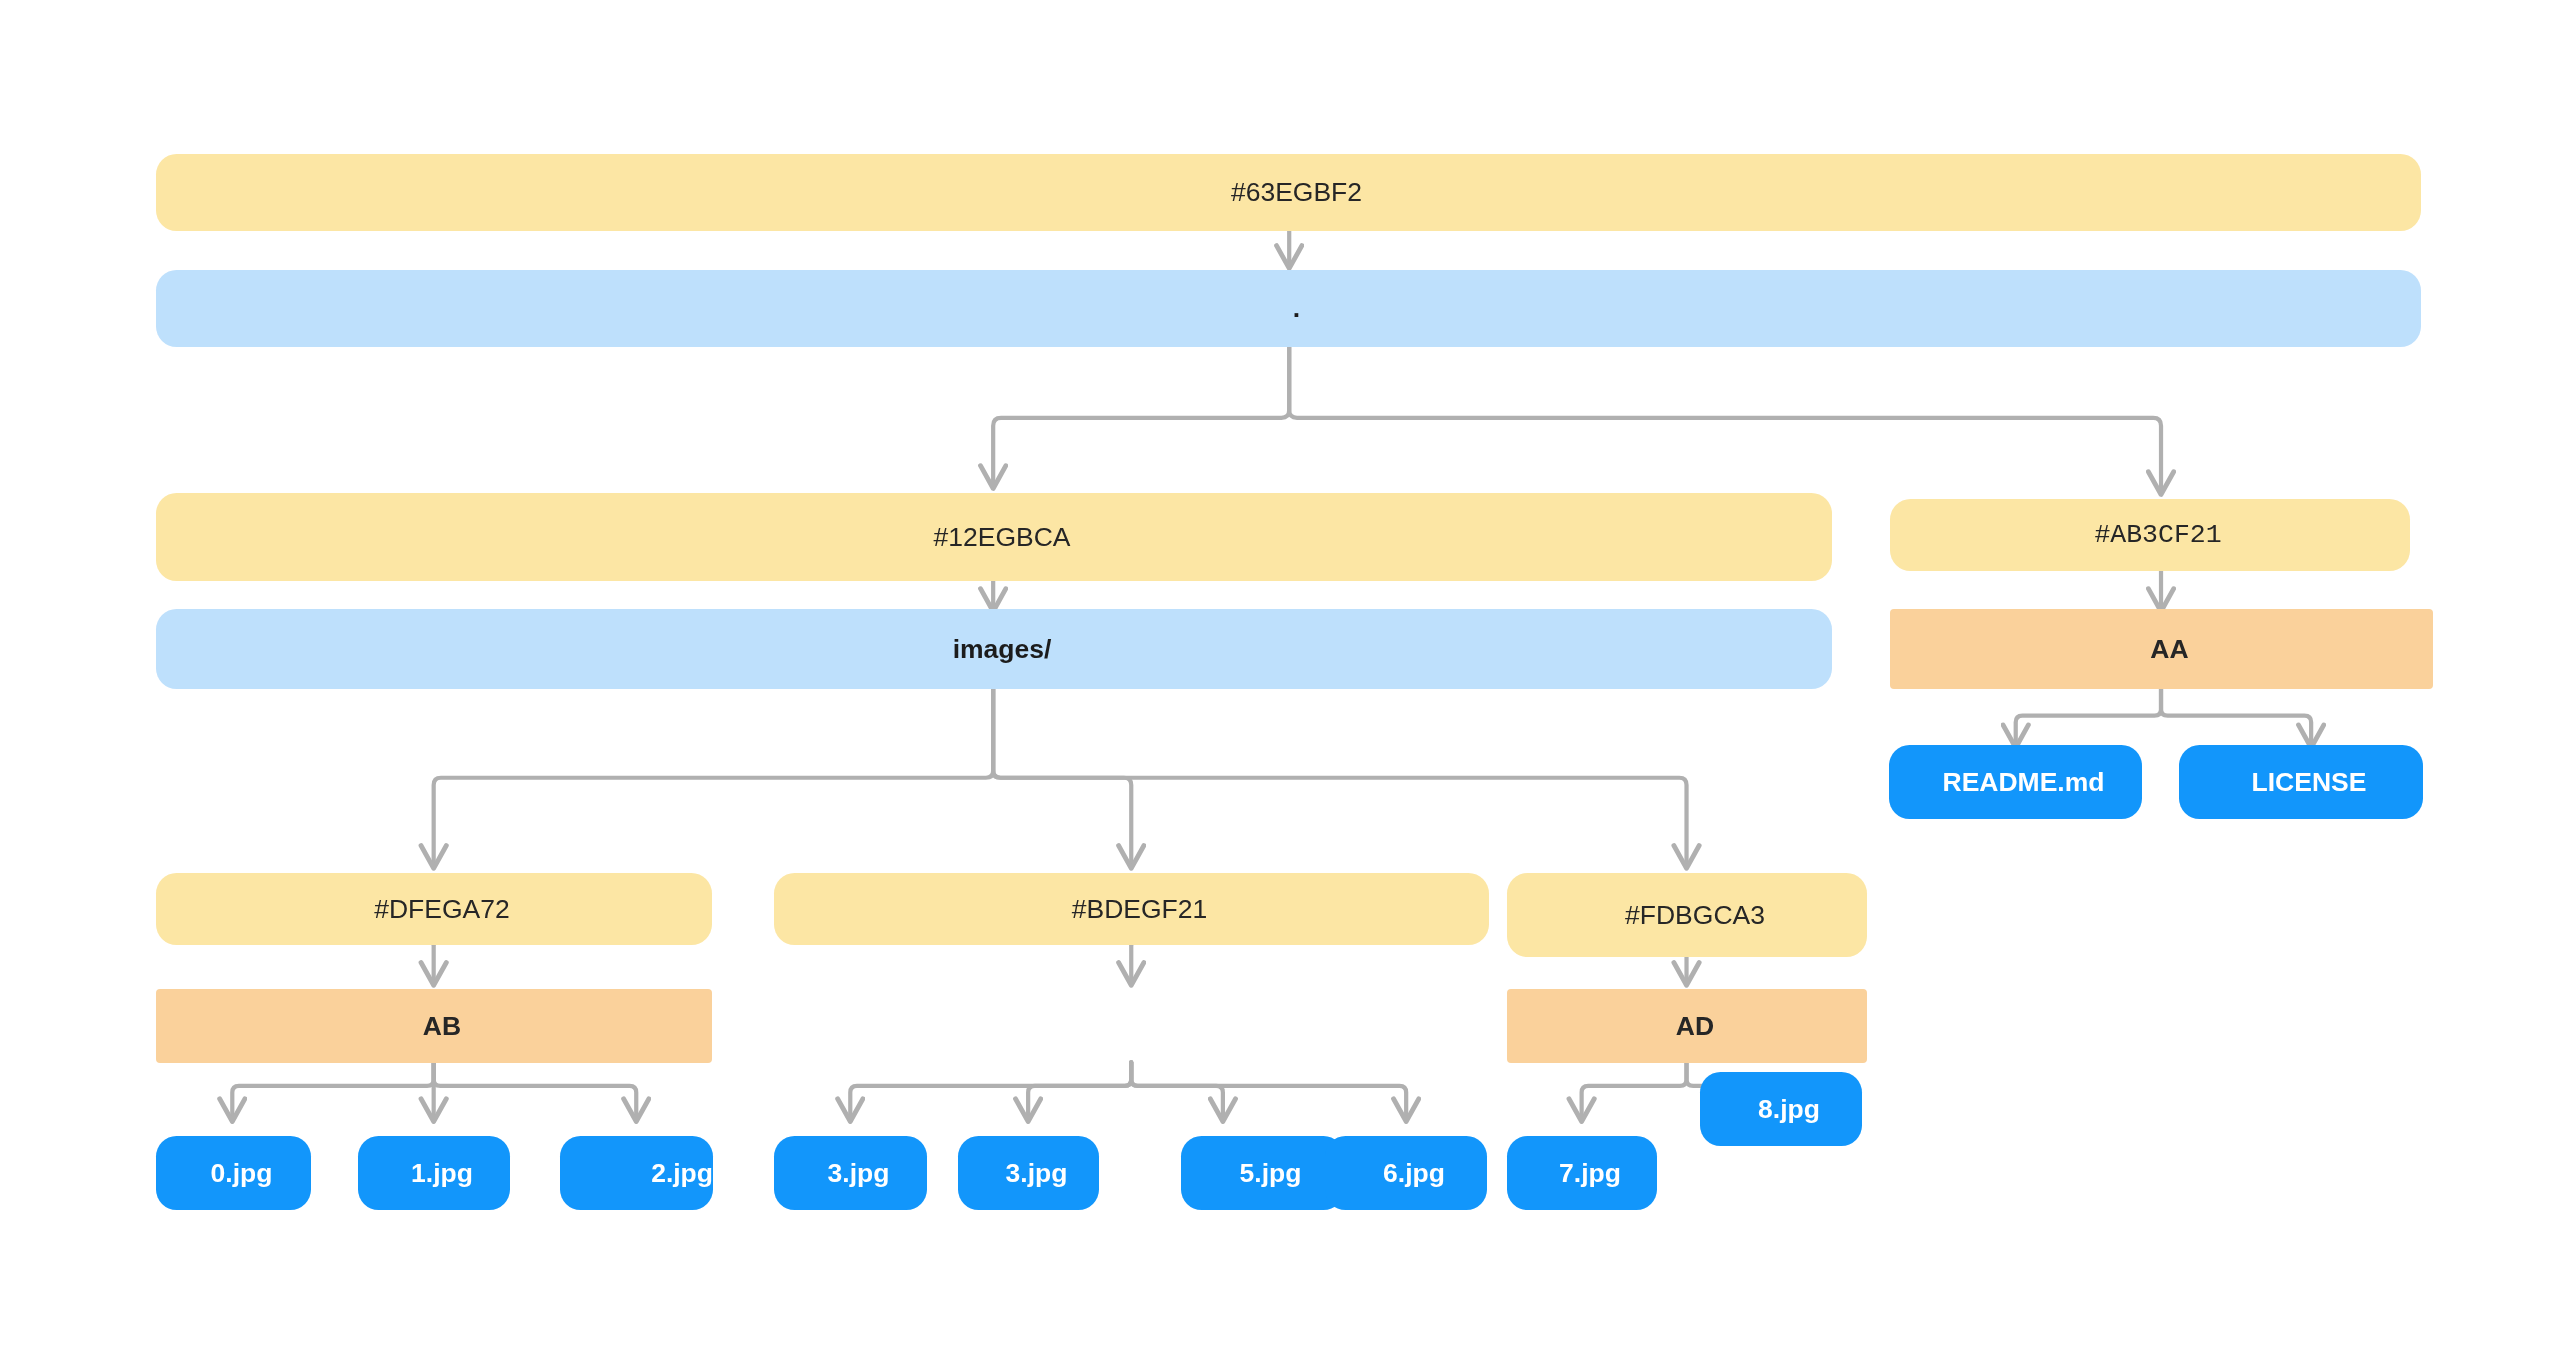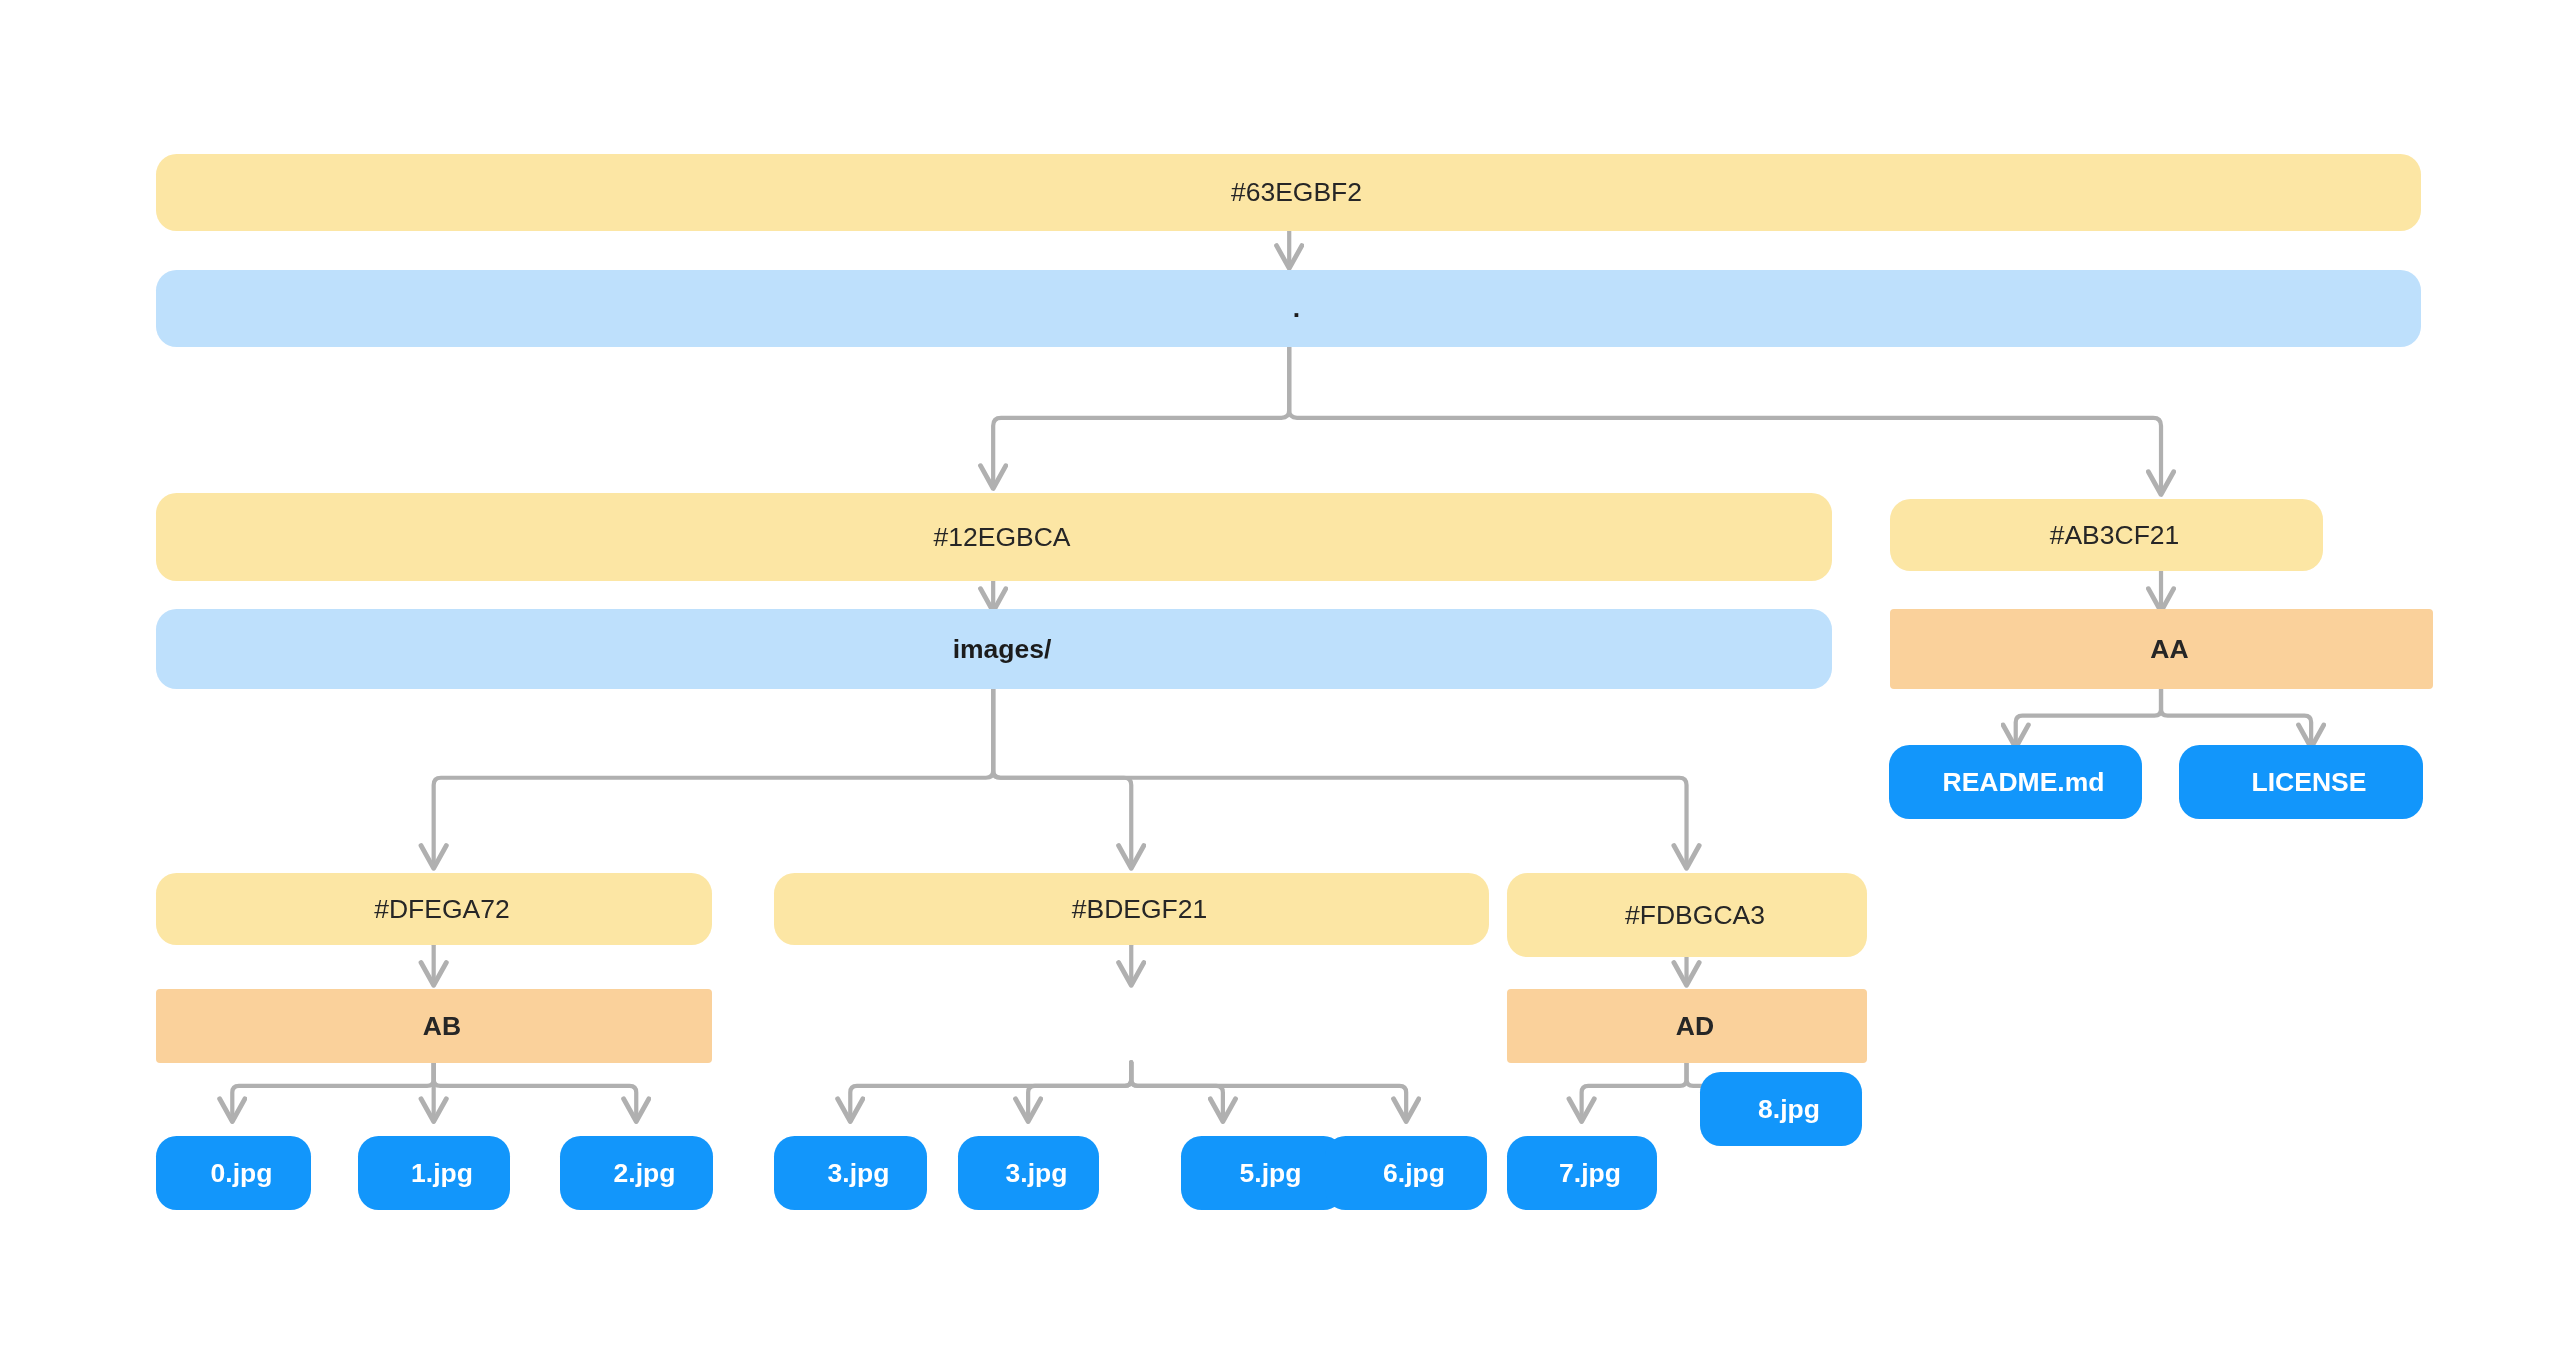--- a/index.html
+++ b/index.html
@@ -134,21 +134,21 @@
   </div>
 
   <div class="node node-dirplain node-dot" style="left:156px; top:270px; width:2265px; height:77px;">
     <span>.</span>
   </div>
 
   <div class="node node-hash" style="left:156px; top:493px; width:1676px; height:88px;">
     <span>#12EGBCA</span>
   </div>
 
-  <div class="node node-hash" style="left:1890px; top:499px; width:433px; height:72px;">
+  <div class="node node-hash" style="left:1890px; top:499px; width:520px; height:72px;font-family:Liberation Mono, monospace;">
     <span>#AB3CF21</span>
   </div>
 
   <div class="node node-dir" style="left:156px; top:609px; width:1676px; height:80px;">
     <span>images/</span>
   </div>
 
   <div class="node node-sub" style="left:1890px; top:609px; width:543px; height:80px;">
     <span>AA</span>
   </div>
@@ -181,21 +181,21 @@
   <div class="node node-sub" style="left:1507px; top:989px; width:360px; height:74px;">
     <span>AD</span>
   </div>
 
   <div class="node node-file" style="left:156px; top:1136px; width:155px; height:74px;">
     <span>0.jpg</span>
   </div>
   <div class="node node-file" style="left:358px; top:1136px; width:152px; height:74px;">
     <span>1.jpg</span>
   </div>
-  <div class="node node-file" style="left:560px; top:1136px; width:153px; height:74px;">
+  <div class="node node-file" style="left:560px; top:1136px; width:153px; height:74px;justify-content:flex-end;">
     <span>2.jpg</span>
   </div>
 
   <div class="node node-file" style="left:774px; top:1136px; width:153px; height:74px;">
     <span>3.jpg</span>
   </div>
   <div class="node node-file" style="left:958px; top:1136px; width:141px; height:74px;">
     <span>3.jpg</span>
   </div>
   <div class="node node-file" style="left:1141px; top:1136px; width:163px; height:74px;margin-left:40px;">

